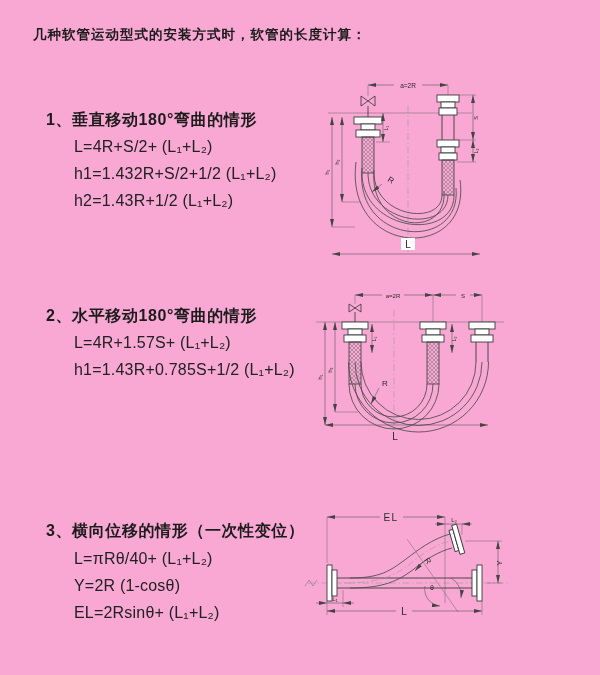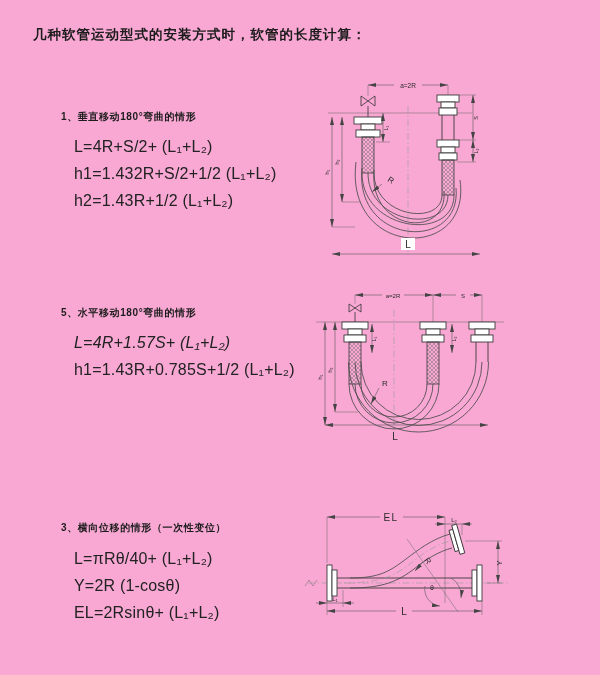--- a/index.html
+++ b/index.html
@@ -1,20 +1,20 @@
 <!DOCTYPE html>
 <html><head>
 <meta charset="utf-8">
 <style>
   html,body{margin:0;padding:0;background:#fff;}
   .page{position:relative;width:600px;height:675px;background:#f9a8d4;overflow:hidden;
         font-family:"Liberation Sans","DejaVu Sans",sans-serif;color:#1c1c1c;}
   .title{position:absolute;left:33px;top:26px;font-size:13.5px;font-weight:bold;
          letter-spacing:1px;white-space:nowrap;}
-  .heading{position:absolute;font-size:10px;font-weight:bold;letter-spacing:0.6px;white-space:nowrap;margin-left:15px;}
+  .heading{position:absolute;font-size:16px;font-weight:bold;letter-spacing:0.6px;white-space:nowrap;}
   .formula{position:absolute;font-size:16px;letter-spacing:0.2px;white-space:nowrap;color:#222;}
   svg{position:absolute;overflow:visible;}
   svg text{font-family:"Liberation Sans","DejaVu Sans",sans-serif;fill:#2a2a2a;}
   .pipe{stroke:#3a3a3a;stroke-width:0.9;fill:none;}
   .plate{stroke:#3a3a3a;stroke-width:0.9;fill:#fff;}
   .hose{stroke:#4a4a4a;stroke-width:0.85;fill:none;}
   .dim{stroke:#555;stroke-width:0.6;fill:none;}
   .ext{stroke:#666;stroke-width:0.5;fill:none;}
   .cline{stroke:#999;stroke-width:0.6;fill:none;stroke-dasharray:7 2.5 1.5 2.5;}
   .braid{stroke:#3a3a3a;stroke-width:0.8;}
@@ -24,22 +24,22 @@
 
 <div class="page">
 
   <div class="title">几种软管运动型式的安装方式时，软管的长度计算：</div>
 
   <div class="heading" style="left:46px;top:110px;">1、垂直移动180°弯曲的情形</div>
   <div class="formula" style="left:74px;top:138px;">L=4R+S/2+ (L₁+L₂)</div>
   <div class="formula" style="left:74px;top:165px;">h1=1.432R+S/2+1/2 (L₁+L₂)</div>
   <div class="formula" style="left:74px;top:192px;text-align:right;">h2=1.43R+1/2 (L₁+L₂)</div>
 
-  <div class="heading" style="left:46px;top:306px;">5、水平移动180°弯曲的情形</div>
-  <div class="formula" style="left:74px;top:334px;font-style:italic;">L=4R+1.57S+ (L₁+L₂)</div>
+  <div class="heading" style="left:46px;top:306px;">2、水平移动180°弯曲的情形</div>
+  <div class="formula" style="left:74px;top:334px;">L=4R+1.57S+ (L₁+L₂)</div>
   <div class="formula" style="left:74px;top:361px;">h1=1.43R+0.785S+1/2 (L₁+L₂)</div>
 
   <div class="heading" style="left:46px;top:521px;">3、横向位移的情形（一次性变位）</div>
   <div class="formula" style="left:74px;top:550px;">L=πRθ/40+ (L₁+L₂)</div>
   <div class="formula" style="left:74px;top:577px;text-align:right;">Y=2R (1-cosθ)</div>
   <div class="formula" style="left:74px;top:604px;">EL=2Rsinθ+ (L₁+L₂)</div>
 
   <svg style="left:310px;top:70px;" width="280" height="195" viewBox="0 0 280 195">
     <defs>
       <pattern id="d1braid" patternUnits="userSpaceOnUse" width="4" height="4">

